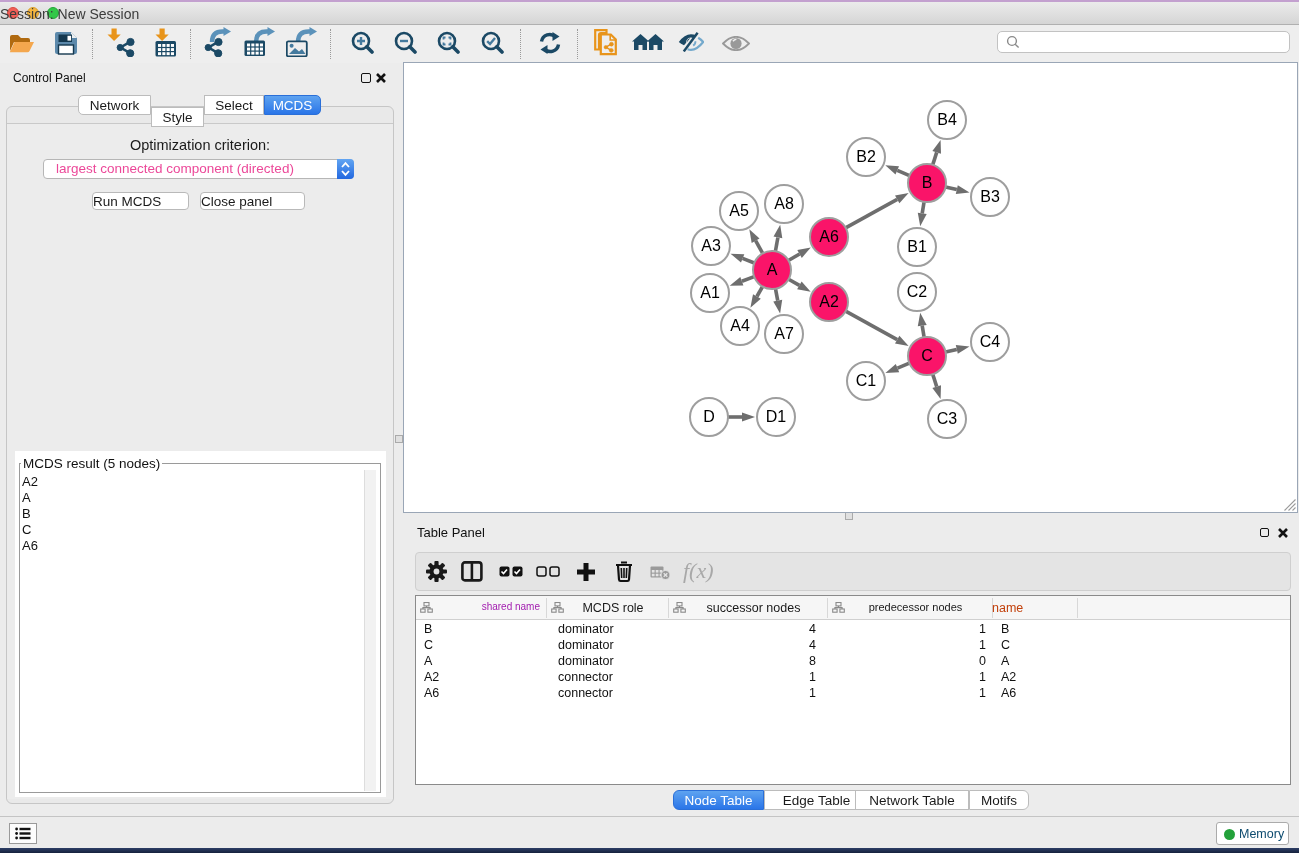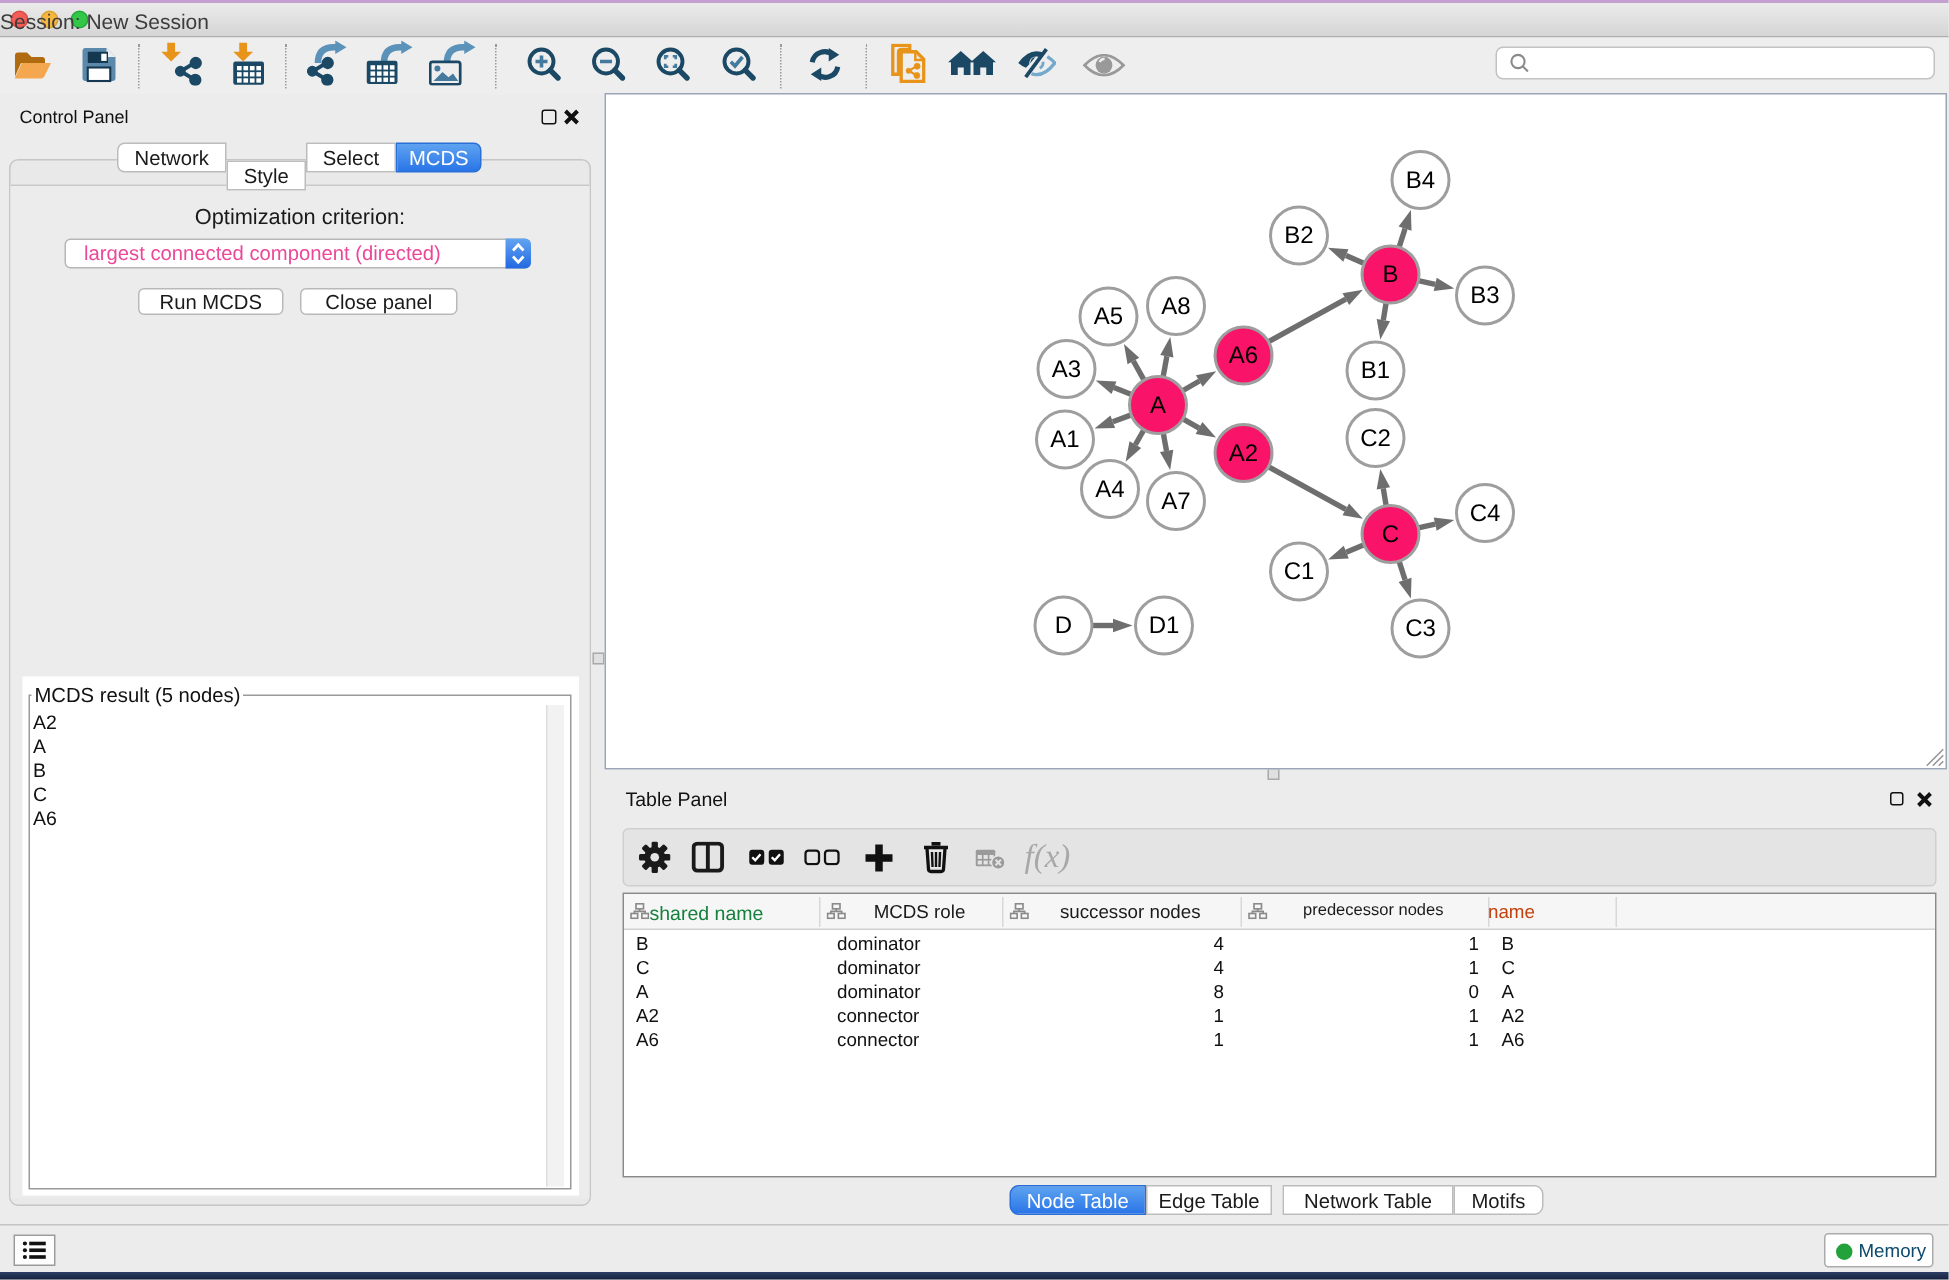--- a/index.html
+++ b/index.html
@@ -3,21 +3,21 @@
 * { margin:0; padding:0; box-sizing:border-box; }
 body { width:1299px; height:853px; overflow:hidden; font-family:"Liberation Sans",sans-serif; background:#ececec; position:relative; }
 .abs { position:absolute; }
 .vsep { position:absolute; top:29px; height:30px; width:0; border-left:1px dotted #9a9a9a; }
 .search { position:absolute; left:997px; top:31px; width:293px; height:22px; background:#fff; border:1px solid #c2c2c2; border-radius:5px; }
 .titlebar { position:absolute; left:0; top:2px; width:1299px; height:23px; background:linear-gradient(#ebebeb,#d5d5d5); border-bottom:1px solid #b0b0b0; }
 .tl { position:absolute; top:5px; width:12px; height:12px; border-radius:50%; }
 .wtl { position:absolute; top:7px; width:11px; height:11px; border-radius:50%; }
 .seg { position:absolute; height:20px; background:#fff; border:1px solid #bcbcbc; color:#1a1a1a; font-size:13.5px; text-align:center; line-height:19px; }
 .seg.sel { background:linear-gradient(#5ea3f0,#2a75e8); color:#fff; border-color:#2a6fd8; }
-.btn { position:absolute; background:#fff; border:1px solid #b9b9b9; border-radius:4px; font-size:13.5px; color:#1a1a1a; text-align:center; }
+.btn { position:absolute; background:#fff; border:1px solid #b9b9b9; border-radius:4px; font-size:13.5px; color:#1a1a1a; text-align:left; }
 .griddot { position:absolute; width:8px; height:8px; background:#e0e0e0; border:1px solid #aaa; }
 </style></head><body>
 <div class="abs" style="left:0;top:0;width:1299px;height:2px;background:#c3a0cf"></div>
 <div class="titlebar">
     <div class="tl" style="left:7px;background:#f25e57;border:0.5px solid #d94c45"></div>
     <div class="tl" style="left:27px;background:#f5b63f;border:0.5px solid #dba22f"></div>
     <div class="tl" style="left:47px;background:#33c748;border:0.5px solid #24a838"></div>
     <div style="position:absolute;left:0;right:0;top:4px;text-align:left;font-size:14px;color:#3c3c3c;">Session: New Session</div>
   </div>
 <div class="abs" style="left:0;top:25px;width:1299px;height:38px;background:#eeeeee"></div>
@@ -357,21 +357,21 @@
 <div class="abs" style="left:668px;top:598px;width:1px;height:20px;background:#d8d8d8"></div>
 <div class="abs" style="left:827px;top:598px;width:1px;height:20px;background:#d8d8d8"></div>
 <div class="abs" style="left:992px;top:598px;width:1px;height:20px;background:#d8d8d8"></div>
 <div class="abs" style="left:1077px;top:598px;width:1px;height:20px;background:#d8d8d8"></div>
 <svg style="position:absolute;left:420px;top:602px" width="13" height="11" viewBox="0 0 13 11">
     <rect x="4" y="0.5" width="5" height="3.4" fill="none" stroke="#8a8a8a" stroke-width="1.1"></rect>
     <rect x="0.7" y="7" width="4.4" height="3.2" fill="none" stroke="#8a8a8a" stroke-width="1.1"></rect>
     <rect x="7.9" y="7" width="4.4" height="3.2" fill="none" stroke="#8a8a8a" stroke-width="1.1"></rect>
     <path d="M6.5 4 L6.5 5.6 M2.9 7 L2.9 5.6 L10.1 5.6 L10.1 7" fill="none" stroke="#8a8a8a" stroke-width="1.1"></path>
   </svg>
-<div class="abs" style="left:433px;top:601px;width:107px;text-align:left;font-size:13px;color:#15803d">shared name</div>
+<div class="abs" style="left:433px;top:601px;width:107px;text-align:right;font-size:10px;color:#a21caf">shared name</div>
 <svg style="position:absolute;left:551px;top:602px" width="13" height="11" viewBox="0 0 13 11">
     <rect x="4" y="0.5" width="5" height="3.4" fill="none" stroke="#8a8a8a" stroke-width="1.1"></rect>
     <rect x="0.7" y="7" width="4.4" height="3.2" fill="none" stroke="#8a8a8a" stroke-width="1.1"></rect>
     <rect x="7.9" y="7" width="4.4" height="3.2" fill="none" stroke="#8a8a8a" stroke-width="1.1"></rect>
     <path d="M6.5 4 L6.5 5.6 M2.9 7 L2.9 5.6 L10.1 5.6 L10.1 7" fill="none" stroke="#8a8a8a" stroke-width="1.1"></path>
   </svg>
 <div class="abs" style="left:564px;top:601px;width:98px;text-align:center;font-size:12.5px;color:#1a1a1a">MCDS role</div>
 <svg style="position:absolute;left:673px;top:602px" width="13" height="11" viewBox="0 0 13 11">
     <rect x="4" y="0.5" width="5" height="3.4" fill="none" stroke="#8a8a8a" stroke-width="1.1"></rect>
     <rect x="0.7" y="7" width="4.4" height="3.2" fill="none" stroke="#8a8a8a" stroke-width="1.1"></rect>
@@ -406,21 +406,21 @@
 <div class="abs" style="left:558px;top:670px;font-size:12.5px;color:#111">connector</div>
 <div class="abs" style="left:700px;top:670px;width:116px;text-align:right;font-size:12.5px;color:#111">1</div>
 <div class="abs" style="left:870px;top:670px;width:116px;text-align:right;font-size:12.5px;color:#111">1</div>
 <div class="abs" style="left:1001px;top:670px;font-size:12.5px;color:#111">A2</div>
 <div class="abs" style="left:424px;top:686px;font-size:12.5px;color:#111">A6</div>
 <div class="abs" style="left:558px;top:686px;font-size:12.5px;color:#111">connector</div>
 <div class="abs" style="left:700px;top:686px;width:116px;text-align:right;font-size:12.5px;color:#111">1</div>
 <div class="abs" style="left:870px;top:686px;width:116px;text-align:right;font-size:12.5px;color:#111">1</div>
 <div class="abs" style="left:1001px;top:686px;font-size:12.5px;color:#111">A6</div>
 <div class="seg sel" style="left:673px;top:790px;width:91px;border-radius:6px 0 0 6px;">Node Table</div>
-<div class="seg" style="left:764px;top:790px;width:84px;">Edge Table</div>
+<div class="seg" style="left:764px;top:790px;width:105px;">Edge Table</div>
 <div class="seg" style="left:855px;top:790px;width:114px;">Network Table</div>
 <div class="seg" style="left:969px;top:790px;width:60px;border-radius:0 6px 6px 0;">Motifs</div>
 <div class="abs" style="left:0;top:816px;width:1299px;height:31px;background:#ececec;border-top:1px solid #c4c4c4;"></div>
 <div class="abs" style="left:9px;top:823px;width:28px;height:21px;background:#fdfdfd;border:1px solid #9a9a9a;">
     <svg width="16" height="13" viewBox="0 0 16 13" style="position:absolute;left:5px;top:3px">
       <circle cx="1.6" cy="2" r="1.4" fill="#111"></circle>
       <circle cx="1.6" cy="6.5" r="1.4" fill="#111"></circle>
       <circle cx="1.6" cy="11" r="1.4" fill="#111"></circle>
       <rect x="4.5" y="0.8" width="11" height="2.4" fill="#111"></rect>
       <rect x="4.5" y="5.3" width="11" height="2.4" fill="#111"></rect>

